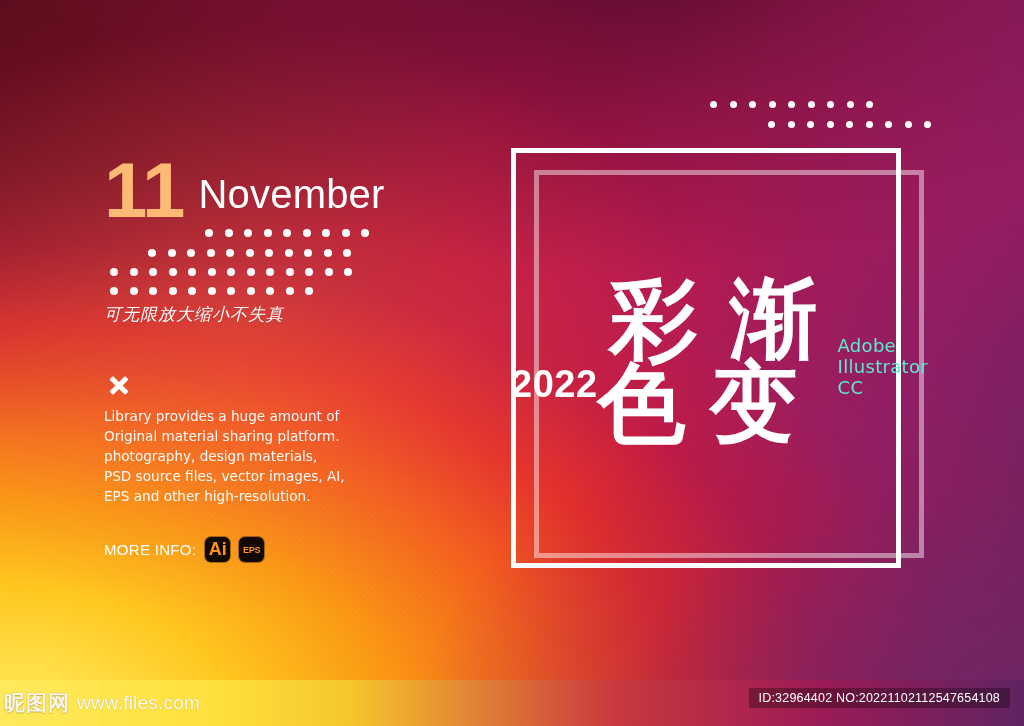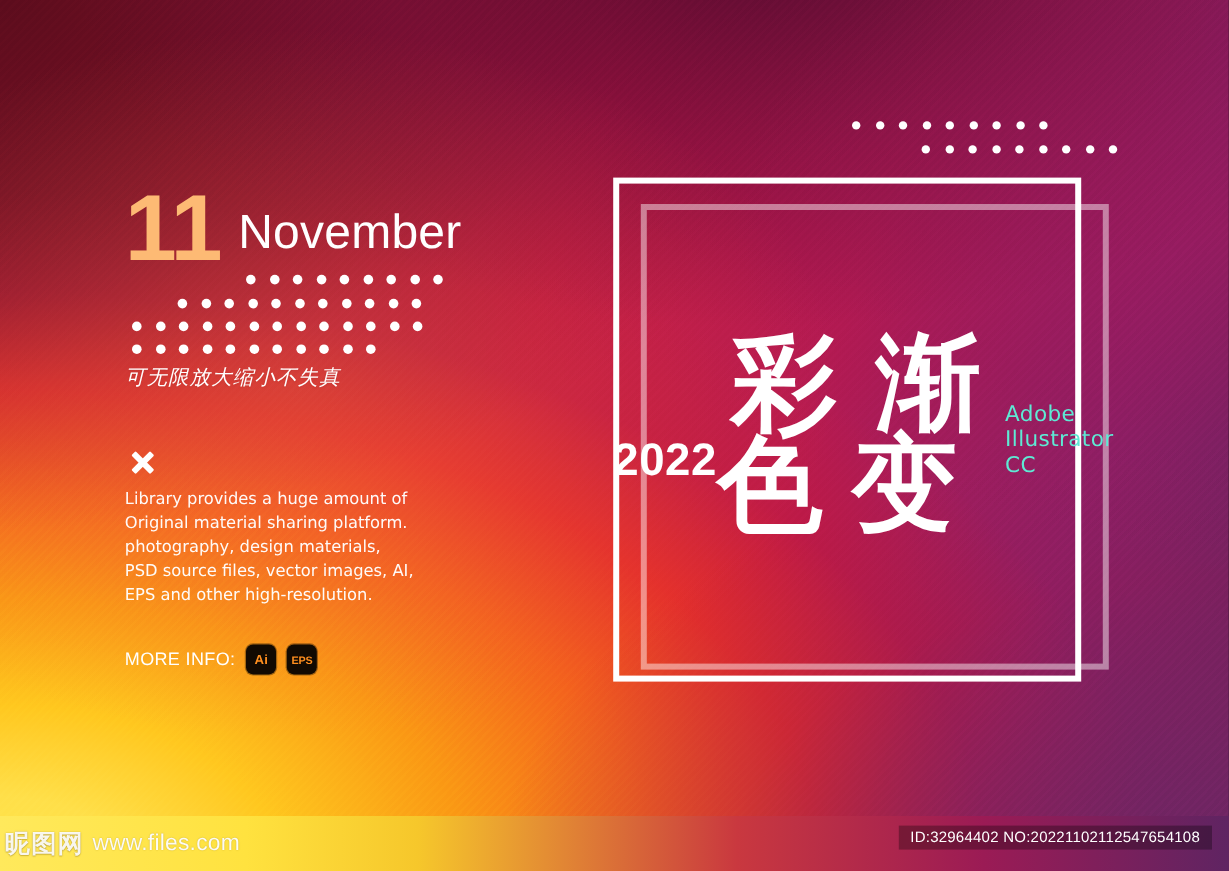--- a/index.html
+++ b/index.html
@@ -94,21 +94,21 @@
     position:absolute;left:104px;top:537px;
     display:flex;align-items:center;gap:9px;
   }
   .moreinfo .mi-label{color:#fff;font-size:15px;letter-spacing:0.3px;}
   .badge{
     width:25px;height:25px;border-radius:6px;background:#120a02;
     display:flex;align-items:center;justify-content:center;
     color:#ff8f1f;font-weight:700;
     box-shadow:0 0 0 1px rgba(0,0,0,0.35);
   }
-  .badge.ai{font-size:11px;text-align:center;}
+  .badge.ai{font-size:18px;text-align:center;}
   .badge.eps{font-size:9px;letter-spacing:-0.2px;}
 
   
   .frame-ghost{
     position:absolute;left:534px;top:170px;width:390px;height:388px;
     border:5px solid rgba(255,255,255,0.45);
     box-sizing:border-box;
   }
   .frame-main{
     position:absolute;left:511px;top:148px;width:390px;height:420px;

